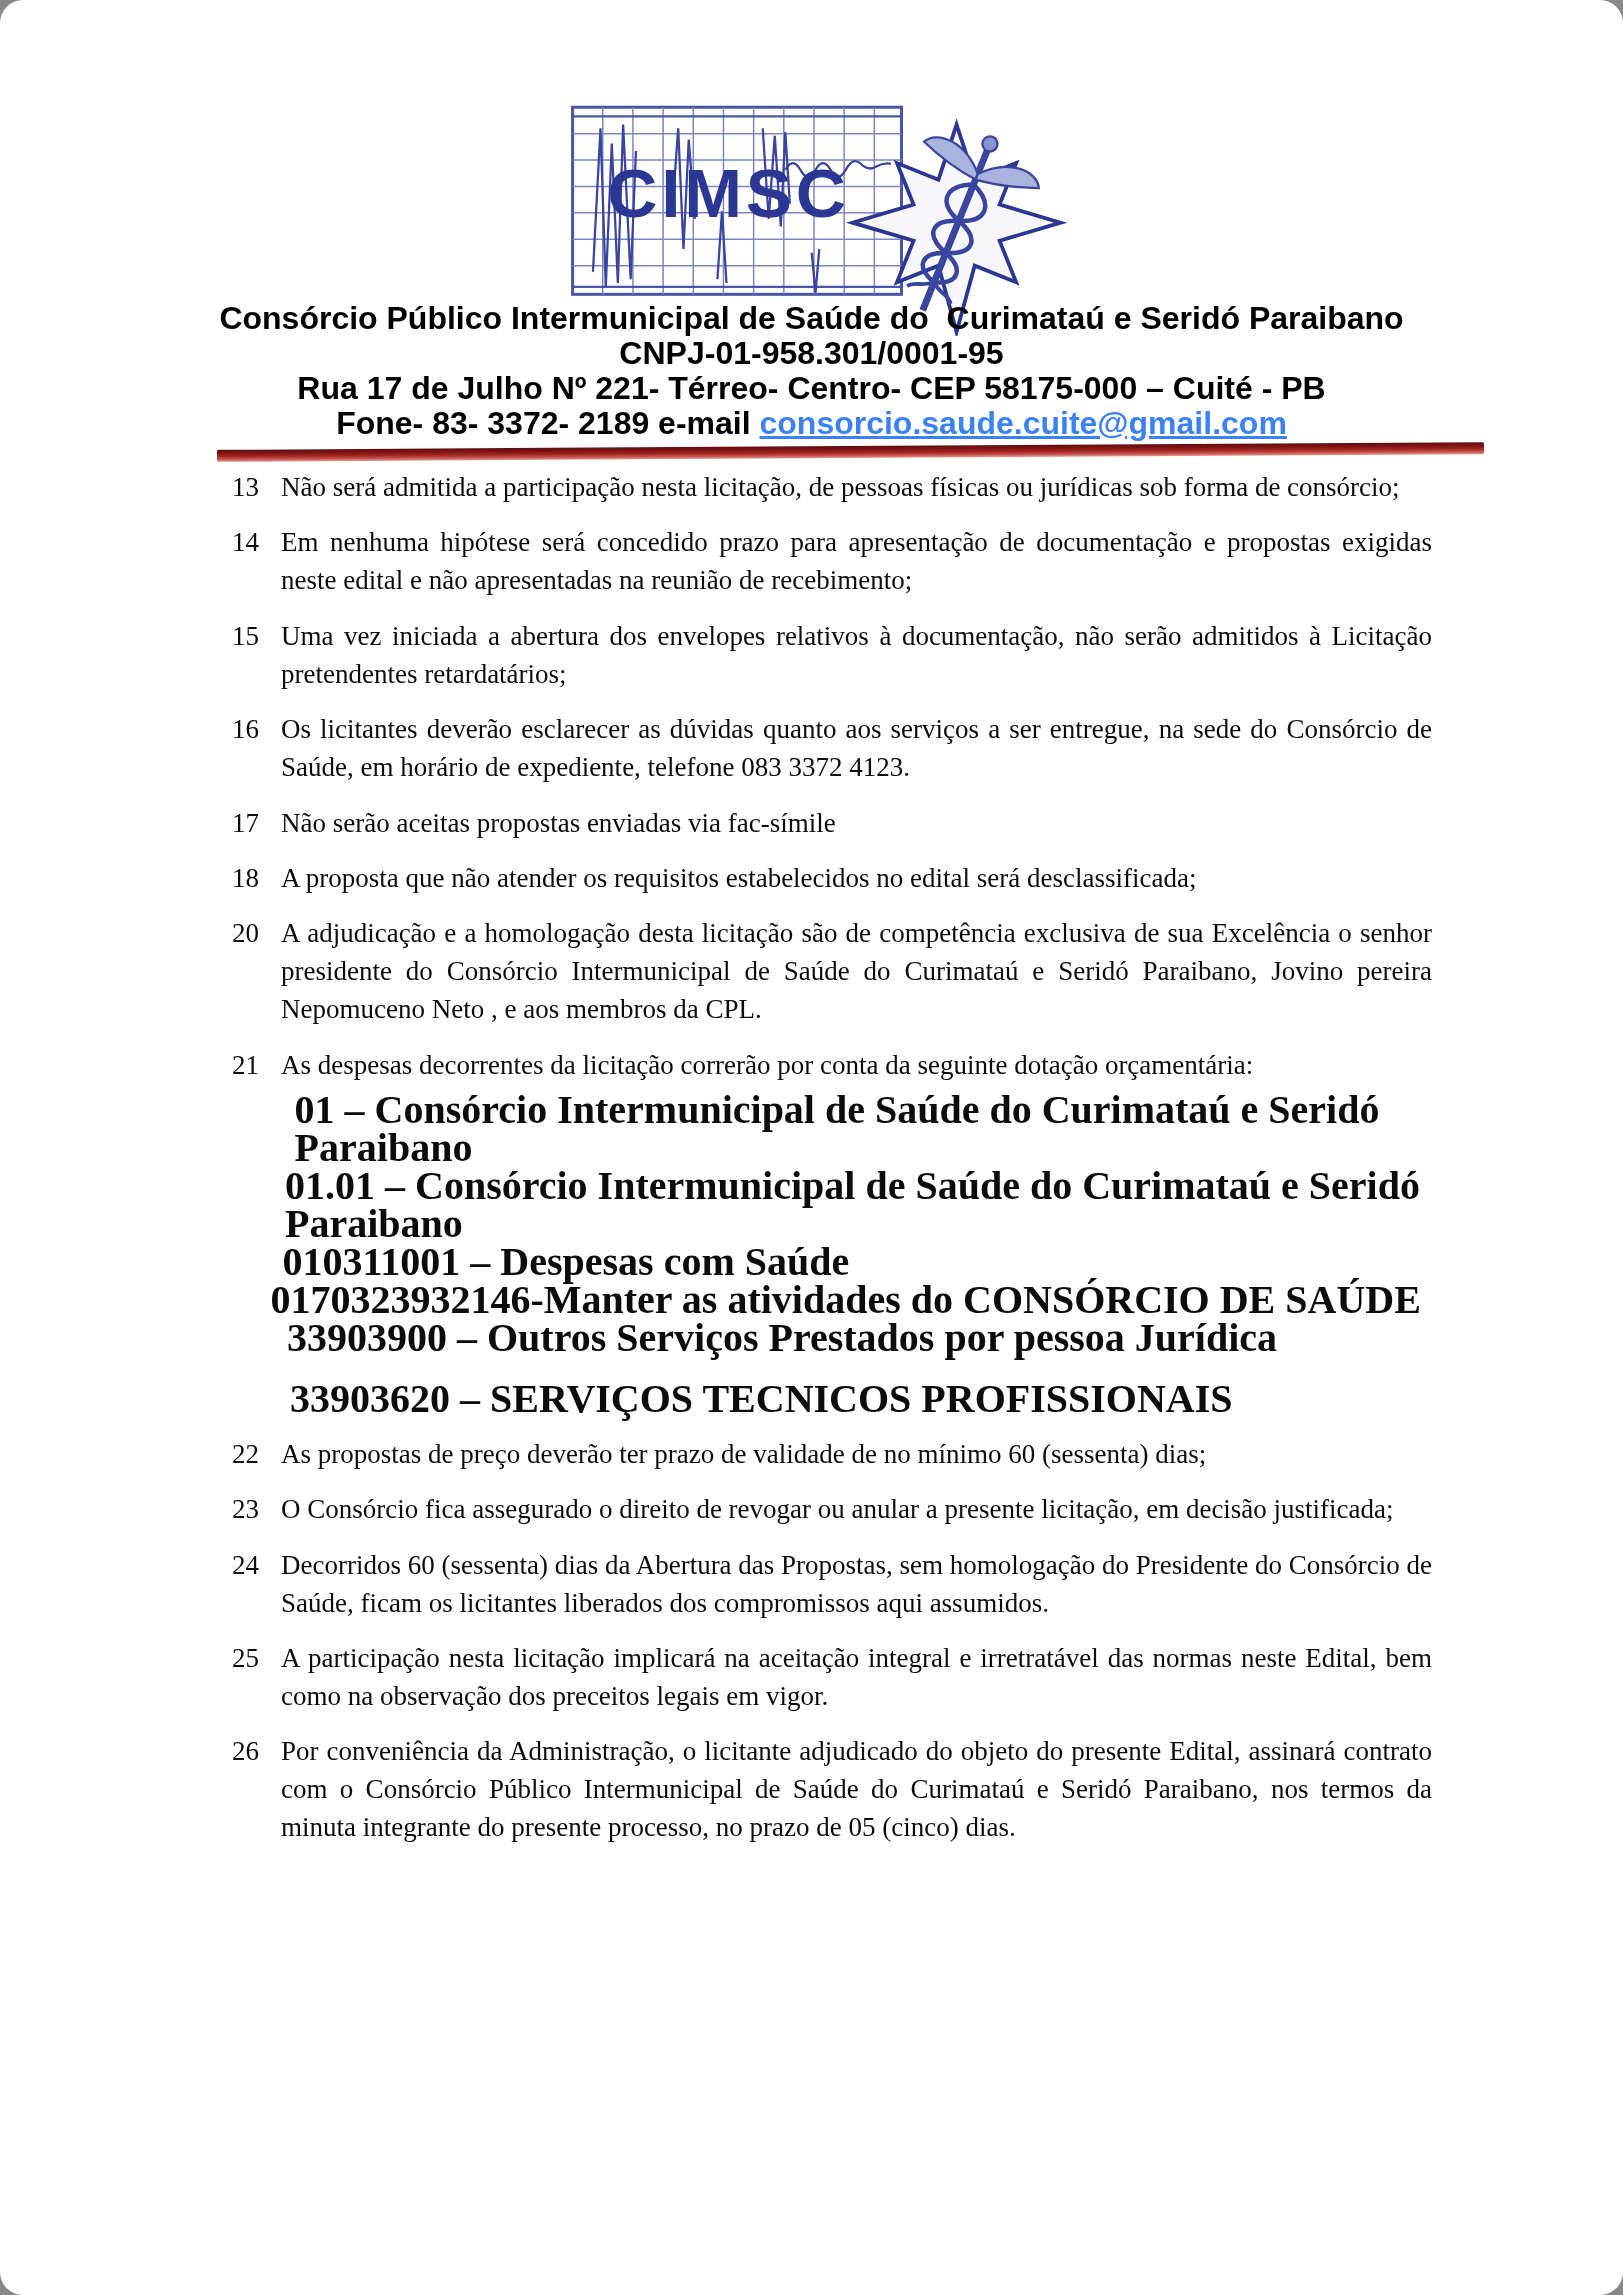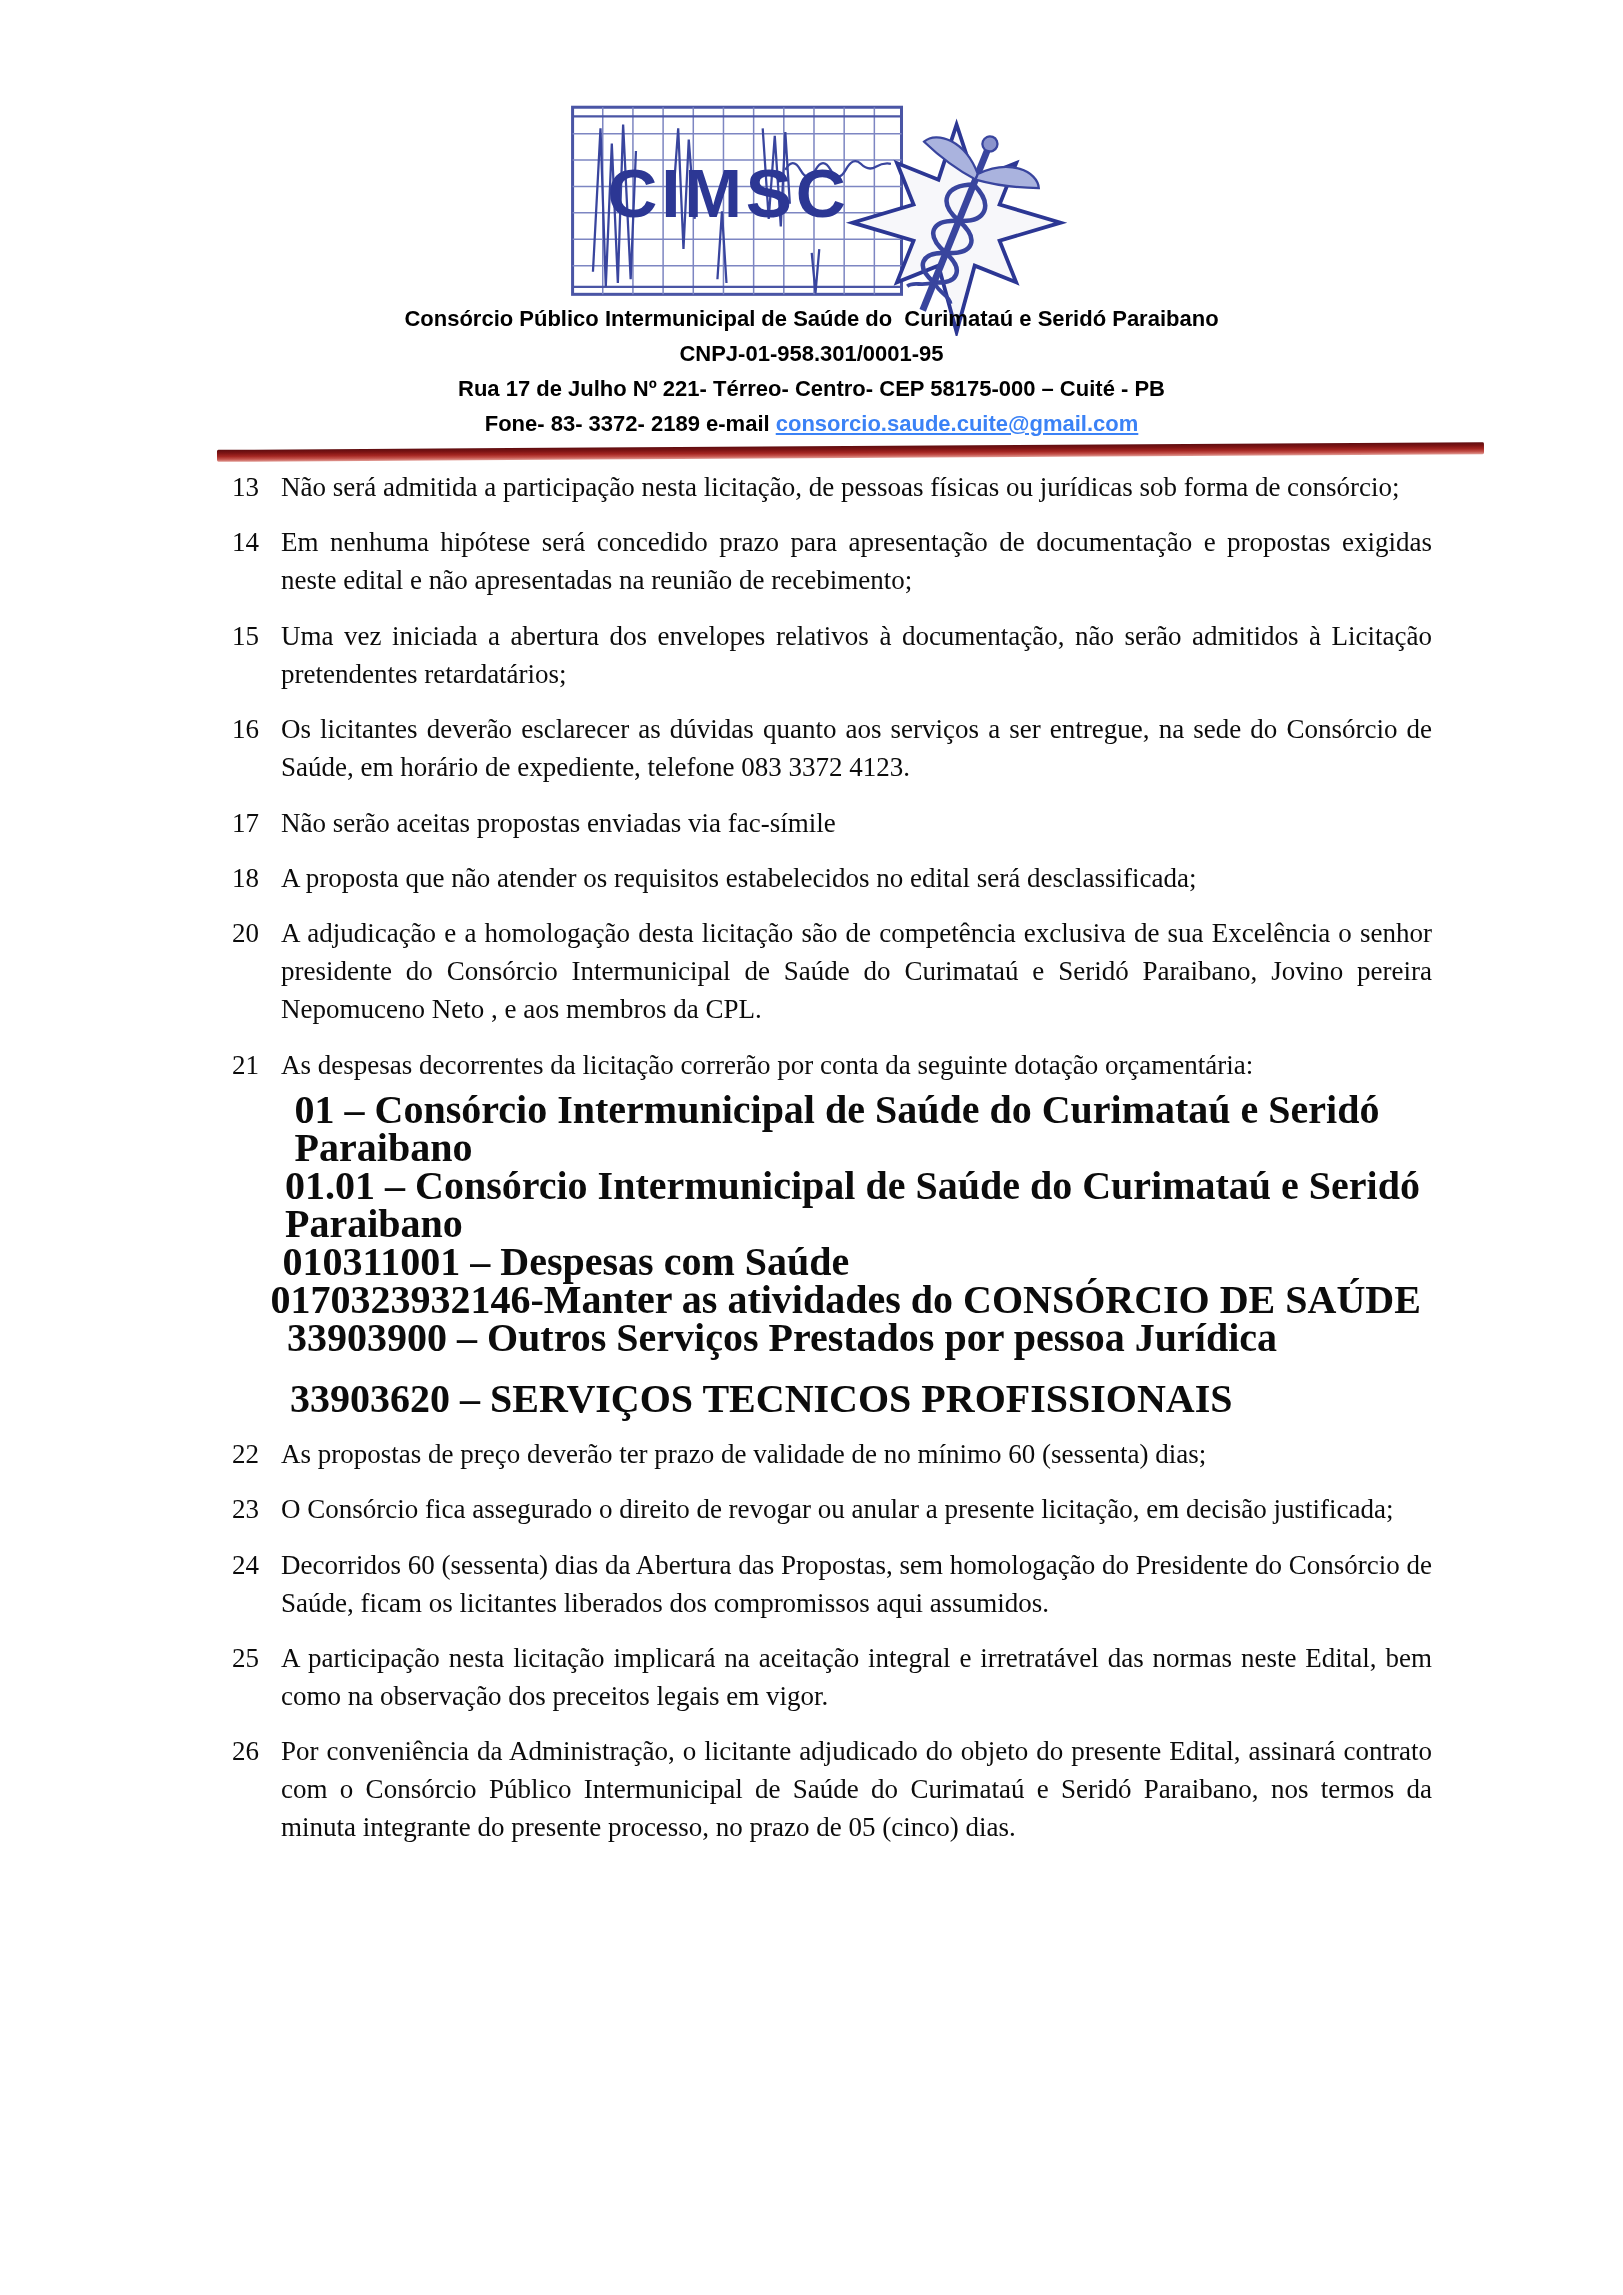--- a/index.html
+++ b/index.html
@@ -1,26 +1,26 @@
 <!DOCTYPE html>
 <html style="font-size:12px"><head>
 <meta charset="utf-8">
 <style>
   html,body{margin:0;padding:0;background:#888;}
   .page{
     position:relative;width:1623px;height:2295px;margin:0 auto;
     background:#ffffff;overflow:hidden;
-    font-family:"Liberation Serif",serif;color:#0c0c0c;
+    font-family:"Liberation Serif",serif;color:#0c0c0c;border-radius:23px;
   }
   
   .logo-svg{position:absolute;left:559px;top:98px;width:513px;height:238px;}
   .header-text{
     position:absolute;left:0;top:301px;width:1623px;text-align:center;
     font-family:"Liberation Sans",sans-serif;font-weight:bold;
-    font-size:22px;line-height:35px;color:#000;
+    font-size:32px;line-height:35px;color:#000;
   }
   .header-text .line{white-space:pre-wrap;}
   a.email{color:#3b82f6;text-decoration:underline;cursor:pointer;}
   .redline{
     position:absolute;left:217px;top:446px;width:1267px;height:12px;
     background:linear-gradient(180deg,#5e0d10 0%,#7e1414 28%,#a42622 55%,#c4524b 78%,#e09a93 100%);
     transform:rotate(-0.35deg);border-radius:1.5px;
   }
   
   .content{

